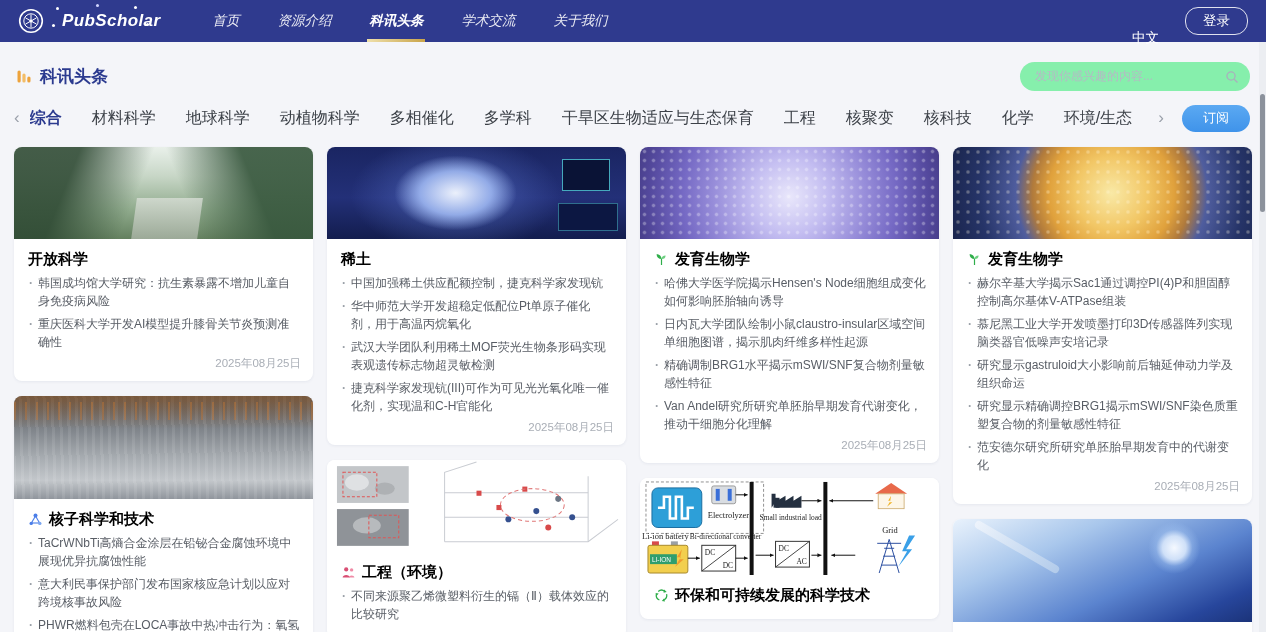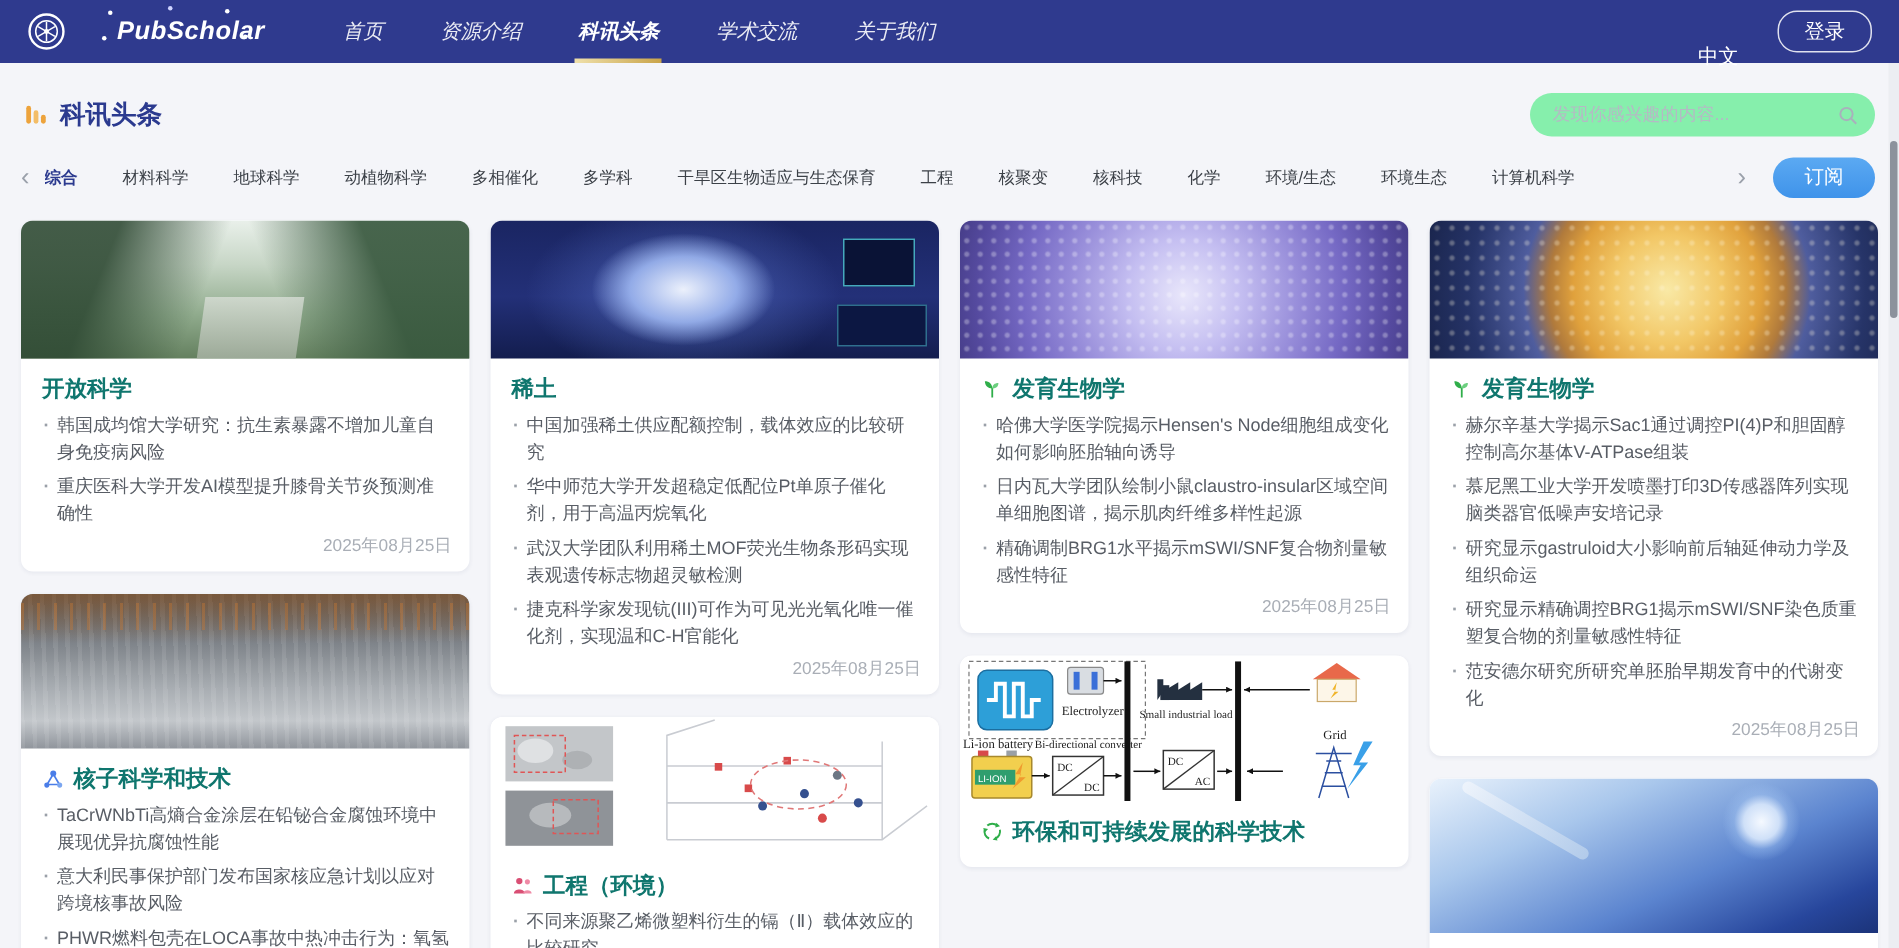--- a/index.html
+++ b/index.html
@@ -6,21 +6,21 @@
   html,body { width:1266px; height:632px; overflow:hidden; }
   body {
     font-family: "Liberation Sans", "DejaVu Sans", sans-serif;
     background:#f4f5f9; position:relative;
   }
   
   .navbar {
     height:42px; background:#2f3a8e; display:flex; align-items:center;
     padding:0 18px; color:#fff; position:relative;
   }
-  .brand-wrap { display:flex; align-items:center; gap:26px; margin-right:44px; }
+  .brand-wrap { display:flex; align-items:center; gap:10px; margin-right:44px; }
   .emblem { display:flex; }
   .brand {
     font-style:italic; font-weight:bold; font-size:17px; letter-spacing:.4px;
     position:relative; padding:0 8px;
   }
   .brand::before {
     content:""; position:absolute; width:3px; height:3px; border-radius:50%;
     background:#fff; top:-4px; left:2px;
     box-shadow: 78px -1px 0 #fff, 90px 16px 0 #fff, -4px 17px 0 #fff, 40px -3px 0 #cfd4ff;
   }
@@ -49,38 +49,38 @@
   .search-box input {
     width:100%; height:29px; border:none; outline:none; border-radius:15px;
     background:#86efac; padding:0 34px 0 15px; font-size:12px; color:#555;
     font-family:inherit;
   }
   .search-box input::placeholder { color:#b4bac4; }
   .search-icon { position:absolute; right:11px; top:8px; cursor:pointer; }
   
   .tabs-row { display:flex; align-items:center; margin:13px 16px 0 12px; height:28px; gap:8px; }
   .chevron { color:#9aa0aa; font-size:17px; cursor:pointer; line-height:26px; padding:0 2px; user-select:none; }
-  .tabs { display:flex; gap:30px; font-size:11px; color:#3c4148; white-space:nowrap; overflow:hidden; flex:1; }
+  .tabs { display:flex; gap:30px; font-size:16px; color:#3c4148; white-space:nowrap; overflow:hidden; flex:1; }
   .tab { cursor:pointer; }
   .tab.active { color:#2b3a8f; font-weight:bold; }
   .subscribe-btn {
     background:linear-gradient(180deg,#5ba9f2,#3f93ea); color:#fff; border:none;
     border-radius:14px; height:27px; padding:0 21px; font-size:13px; cursor:pointer;
     margin-left:8px; font-family:inherit;
   }
   
   .grid { display:flex; gap:14px; margin:15px 14px 0 14px; align-items:flex-start; }
   .col { flex:1; display:flex; flex-direction:column; gap:15px; min-width:0; }
   .card { background:#fff; border-radius:8px; overflow:hidden; box-shadow:0 1px 3px rgba(40,50,100,.07); }
   .card-img { height:92px; width:100%; position:relative; overflow:hidden; }
   .card-img.tall { height:103px; }
   .card-img.med  { height:97px; }
   .card-img svg { display:block; width:100%; height:100%; }
   .card-body { padding:9px 12px 10px 14px; }
-  .card-title { display:flex; align-items:center; gap:6px; font-size:15px; font-weight:bold; color:#0f766e; margin:2px 0 4px; }
+  .card-title { display:flex; align-items:center; gap:6px; font-size:15px; font-weight:bold; color:#000000; margin:2px 0 4px; }
   .title-icon { display:flex; flex:none; }
   .item { position:relative; font-size:12px; line-height:1.5; color:#585d65; padding-left:10px; margin:5px 0; cursor:pointer; }
   .item::before { content:"·"; position:absolute; left:1px; top:0; color:#9aa0a8; font-weight:bold; }
   .card-date { text-align:right; font-size:11.5px; color:#a9aeb6; margin-top:4px; }
   
   .img-campus { background:
     linear-gradient(112deg, rgba(45,72,50,.88) 0%, rgba(45,72,50,.88) 20%, rgba(45,72,50,0) 42%),
     linear-gradient(248deg, rgba(54,86,60,.9) 0%, rgba(54,86,60,.9) 22%, rgba(54,86,60,0) 44%),
     linear-gradient(180deg,#e9f0ea 0%,#c7d6c6 32%,#90ab8d 68%,#64805f 100%); }
   .img-campus::after { content:""; position:absolute; left:40%; bottom:0; width:22%; height:45%;
@@ -236,21 +236,21 @@
     </div>
   </div>
 
   <div class="col">
     <div class="card">
       <div class="card-img img-crystal"></div>
       <div class="card-body">
         <div class="card-title">
           <span>稀土</span>
         </div>
-        <div class="item">中国加强稀土供应配额控制，载体效应的比较研究</div>
+        <div class="item">中国加强稀土供应配额控制，捷克科学家发现钪</div>
         <div class="item">华中师范大学开发超稳定低配位Pt单原子催化剂，用于高温丙烷氧化</div>
         <div class="item">武汉大学团队利用稀土MOF荧光生物条形码实现表观遗传标志物超灵敏检测</div>
         <div class="item">捷克科学家发现钪(III)可作为可见光光氧化唯一催化剂，实现温和C-H官能化</div>
         <div class="card-date">2025年08月25日</div>
       </div>
     </div>
 
     <div class="card">
       <div class="card-img">
         <svg viewBox="0 0 300 90" preserveAspectRatio="none">
@@ -309,20 +309,21 @@
               <path d="M7.5 13 C7.5 10 7.5 8 7.5 6.5" stroke="#2fae4a" stroke-width="1.2" fill="none"></path>
               <path d="M7.5 7 C7.5 4 5.5 2.2 2.6 2.2 C2.6 5.2 4.6 7 7.5 7 Z" fill="#2fae4a"></path>
               <path d="M7.5 7 C7.5 4.8 9 3.4 11.6 3.4 C11.6 5.8 10 7.2 7.5 7 Z" fill="#6ccf7f"></path>
             </svg>
           </span>
           <span>发育生物学</span>
         </div>
         <div class="item">哈佛大学医学院揭示Hensen's Node细胞组成变化如何影响胚胎轴向诱导</div>
         <div class="item">日内瓦大学团队绘制小鼠claustro-insular区域空间单细胞图谱，揭示肌肉纤维多样性起源</div>
         <div class="item">精确调制BRG1水平揭示mSWI/SNF复合物剂量敏感性特征</div>
+        <div class="item">Van Andel研究所研究单胚胎早期发育代谢变化，推动干细胞分化理解</div>
         <div class="card-date">2025年08月25日</div>
       </div>
     </div>
 
     <div class="card">
       <div class="card-img med">
         <svg viewBox="0 0 300 98" preserveAspectRatio="none">
           <defs>
             <marker id="ah" markerWidth="5" markerHeight="5" refX="4" refY="2" orient="auto">
               <path d="M0 0 L4 2 L0 4 Z" fill="#111"></path>

